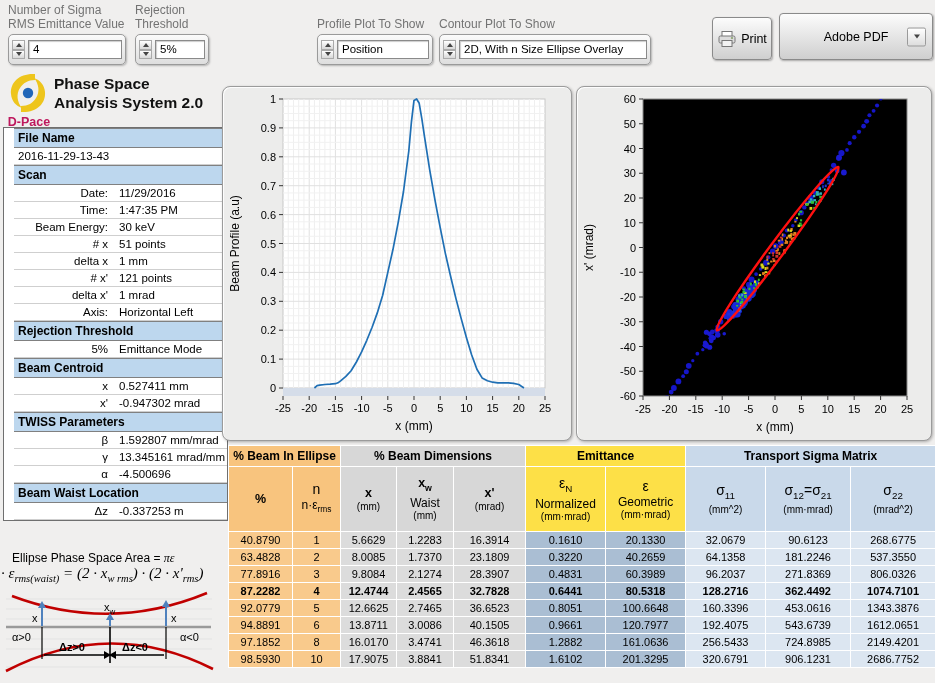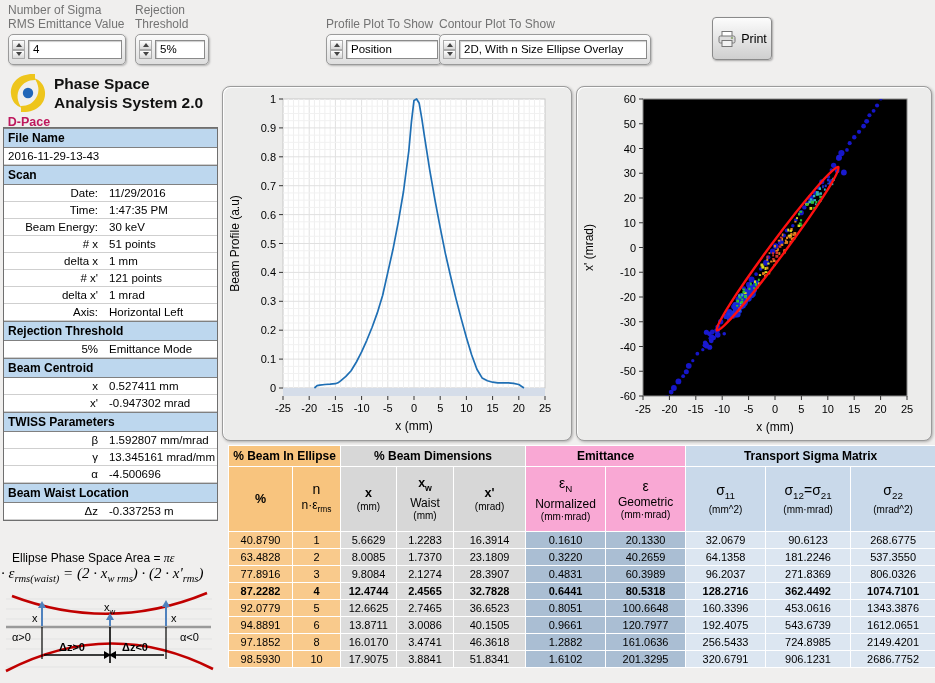--- a/index.html
+++ b/index.html
@@ -12,21 +12,21 @@
   .spin-b{flex:1;border:1px solid #aaa;background:linear-gradient(#fff,#d8d8d8);display:flex;align-items:center;justify-content:center;}
   .tri-up{width:0;height:0;border-left:3px solid transparent;border-right:3px solid transparent;border-bottom:4px solid #444;}
   .tri-dn{width:0;height:0;border-left:3px solid transparent;border-right:3px solid transparent;border-top:4px solid #444;}
   .spin-field{flex:1;height:17px;background:#fff;border:1px solid #8a8a8a;box-shadow:inset 1px 1px 1px #ccc;font-size:11.5px;line-height:17px;padding:0 4px;white-space:nowrap;overflow:hidden;}
   .lv-btn{position:absolute;border:1px solid #8a8a8a;border-radius:4px;background:linear-gradient(#fcfcfc,#cfcfcf);box-shadow:1px 1px 2px rgba(0,0,0,.3);display:flex;align-items:center;justify-content:center;font-size:12.5px;cursor:pointer;}
   .dd-box{position:absolute;right:6px;top:50%;transform:translateY(-50%);width:17px;height:17px;border:1px solid #9a9a9a;border-radius:2px;background:linear-gradient(#fff,#ddd);display:flex;align-items:center;justify-content:center;}
   
   .logo-txt{font-size:12.5px;font-weight:bold;color:#be185d;text-align:center;margin-top:-3px;}
   .app-title{position:absolute;left:54px;top:74px;font-size:15.5px;font-weight:bold;line-height:19px;color:#111;}
   
-  .sidebar{position:absolute;left:3px;top:127px;width:213px;border:1px solid #6f6f6f;background:#fff;}
+  .sidebar{position:absolute;left:3px;top:127px;width:213px;border:1px solid #6f6f6f;background:#fff;padding-left:10px;}
   .sb-h{background:#bdd7ee;font-weight:bold;font-size:12px;padding:2px 4px;border-bottom:1px solid #808080;border-top:1px solid #808080;}
   .sb-row{display:flex;font-size:11.5px;border-bottom:1px solid #cfcfcf;background:#fff;justify-content:flex-end;}
   .sb-lab{width:92px;text-align:right;padding:2px 7px 2px 2px;white-space:nowrap;}
   .sb-val{flex:1;padding:2px 2px 2px 4px;white-space:nowrap;}
   .sb-full{padding:2px 4px;font-size:11.5px;border-bottom:1px solid #cfcfcf;}
   .formula1{position:absolute;left:12px;top:551px;font-size:12px;white-space:nowrap;}
   .formula2{position:absolute;left:1px;top:565px;font-size:15px;font-family:"Liberation Serif",serif;font-style:italic;white-space:nowrap;}
   .formula1 i,.formula2 i{font-family:"Liberation Serif",serif;}
   
   .lv-panel{position:absolute;background:#ececeb;border:1px solid #9b9b9b;border-radius:8px;box-shadow:inset 1px 1px 0 #fdfdfd,1px 1px 3px rgba(0,0,0,.28);}
@@ -36,21 +36,21 @@
   .dtable th,.dtable td{border:1px solid #ffffff;text-align:center;padding:0;overflow:hidden;}
   .dtable td{font-size:11px;height:16px;}
   .gh{font-size:12px;font-weight:bold;height:20px;}
   .ch{vertical-align:middle;font-weight:normal;padding:2px 0;}
   .l1{font-size:14px;line-height:17px;}
   .l1b{font-size:12.5px;font-weight:bold;line-height:15px;}
   .l2{font-size:12px;line-height:14px;font-weight:normal;}
   .l3{font-size:10px;line-height:12px;font-weight:normal;}
   .h-or{background:#f8c47e}.c-or{background:#f9ca8c}
   .h-gy{background:#d7d7d7}.c-gy{background:#dcdcdc}
-  .h-em{background:#f9a8d4}.c-em{background:#aabed3}
+  .h-em{background:#fde047}.c-em{background:#aabed3}
   .h-sg{background:#c9d9ea}.c-sg{background:#dce6f1}
   .gb{border-left:2px solid #fff;}
   tr.hl td{font-weight:bold;}
   sub{font-size:70%;}
 </style>
 </head>
 <body>
 
 <div class="page">
 
@@ -84,21 +84,21 @@
           </div>
         <div class="spin-b">
             <div class="tri-dn"></div>
           </div>
       </div>
       <div class="spin-field">5%</div>
     </div>
   </div>
 
 
-  <div class="ctrl" style="left:326px;width:116px;">
+  <div class="ctrl" style="left:317px;width:116px;">
     <div class="ctrl-label">
       <span>Profile Plot To Show</span>
     </div>
     <div class="spinner">
       <div class="spin-btns">
         <div class="spin-b">
             <div class="tri-up"></div>
           </div>
         <div class="spin-b">
             <div class="tri-dn"></div>
@@ -130,20 +130,26 @@
       <svg width="20" height="18" viewBox="0 0 20 18">
           <rect x="5" y="1.5" width="10" height="5" fill="#fff" stroke="#777"></rect>
           <rect x="2" y="6" width="16" height="7" rx="1.5" fill="#dcdcdc" stroke="#777"></rect>
           <circle cx="15" cy="8" r="1.1" fill="#8aa36f"></circle>
           <rect x="5" y="10.5" width="10" height="6" fill="#f2f2f2" stroke="#777"></rect>
         </svg>
     </span>
     <span>Print</span>
   </div>
 
+  <div class="lv-btn" style="left:779px;top:13px;width:152px;height:45px;">
+    <span>Adobe PDF</span>
+    <span class="dd-box">
+        <span class="tri-dn"></span>
+      </span>
+  </div>
 
   <div style="position:absolute;left:6px;top:72px;width:46px;">
     <svg width="44" height="42" viewBox="0 0 44 42">
       <path d="M 29,2 C 14,1 4,10 5,22 C 5.5,29 10,34 16,36 C 11,30 10,22 14,16 C 17,11 22,8 29,8 Z" fill="#eec51c"></path>
       <path d="M 15,40 C 30,41 40,32 39,20 C 38.5,13 34,8 28,6 C 33,12 34,20 30,26 C 27,31 22,34 15,34 Z" fill="#eec51c"></path>
       <circle cx="22" cy="21" r="5.2" fill="#2166b8"></circle>
     </svg>
     <div class="logo-txt">D-Pace</div>
   </div>
   <div class="app-title">

